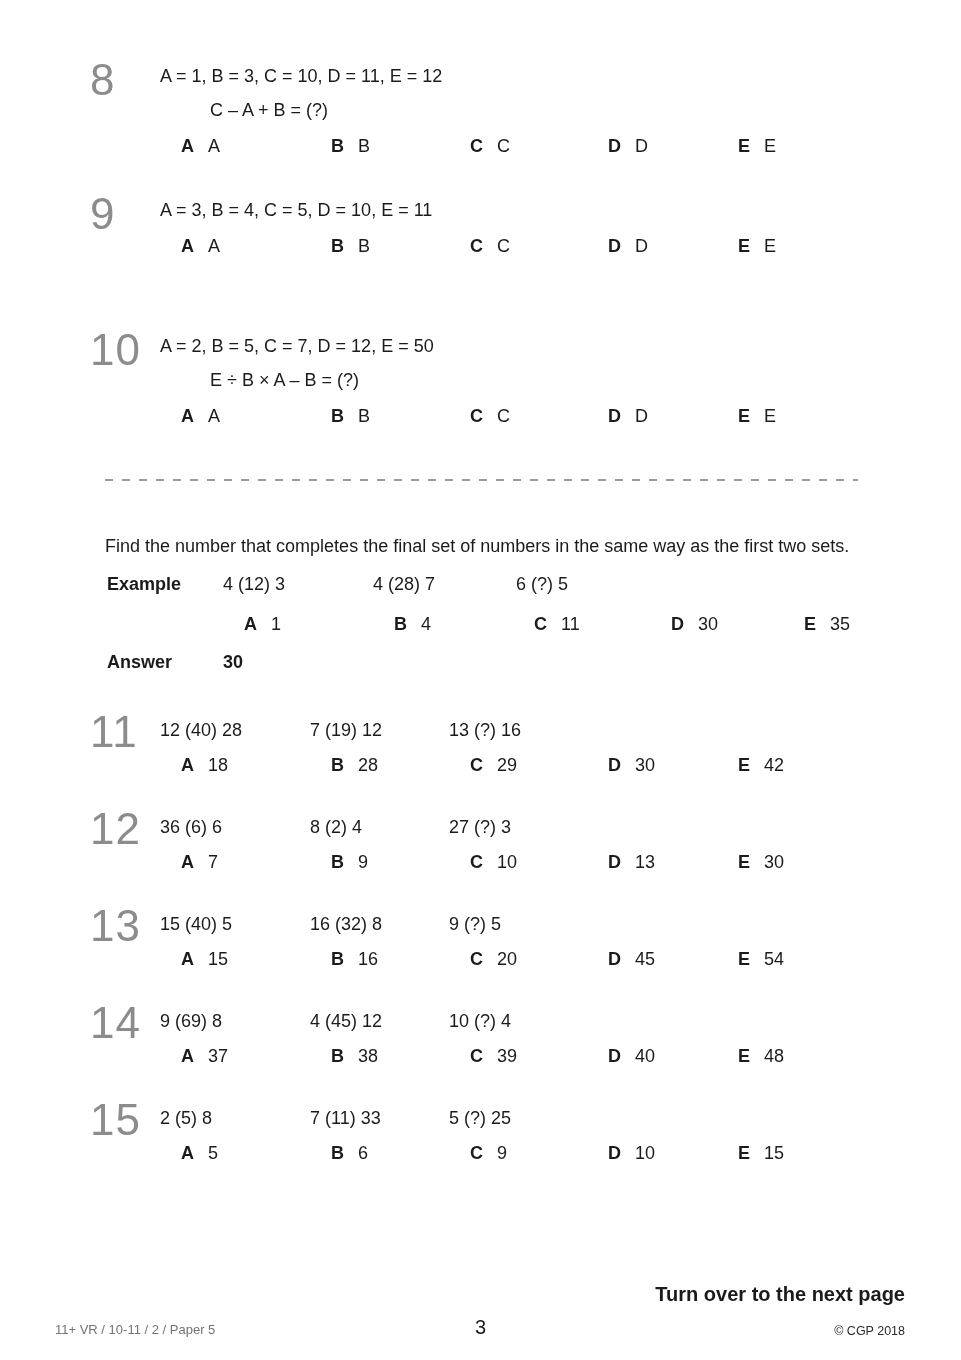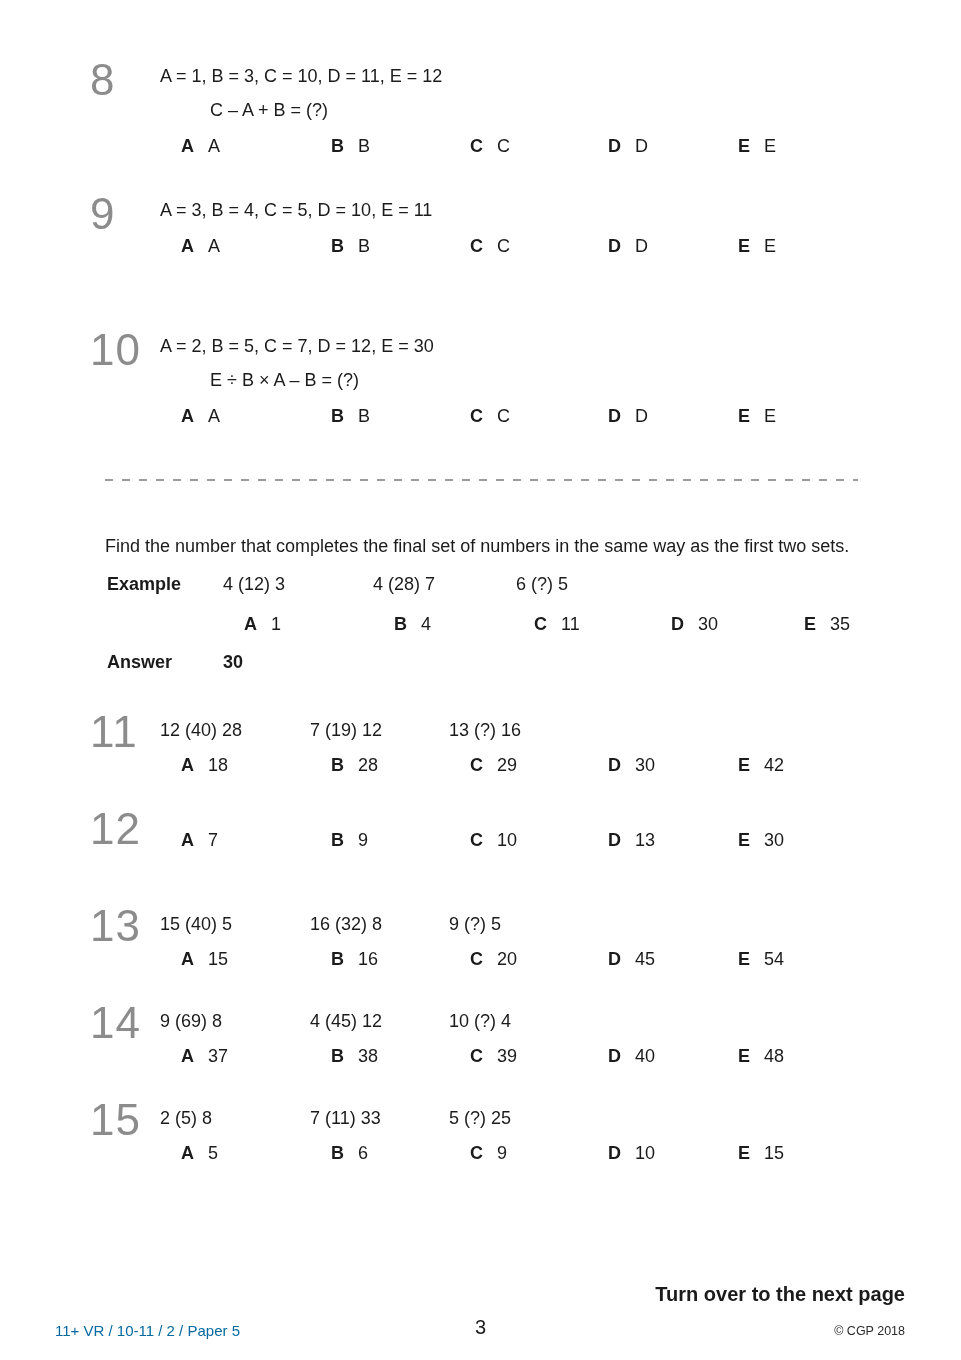--- a/index.html
+++ b/index.html
@@ -31,21 +31,21 @@
   }
   
   .instruction{position:absolute;left:105px;top:536px;width:780px;line-height:20px;}
   .exrow{position:absolute;left:88px;width:820px;height:22px;}
   .exlabel{position:absolute;left:19px;top:0;font-weight:bold;}
   .xs1{left:135px}.xs2{left:285px}.xs3{left:428px}
   .xoA{left:135px}.xoB{left:285px}.xoC{left:425px}.xoD{left:562px}.xoE{left:695px}
   .answer-val{position:absolute;left:135px;top:0;font-weight:bold;}
   
   .turn-over{position:absolute;right:56px;top:1283px;font-weight:bold;font-size:20px;}
-  .doc-code{position:absolute;left:55px;top:1322px;font-size:15px;color:#0369a1;}
+  .doc-code{position:absolute;left:55px;top:1322px;font-size:13px;color:#737373;}
   .page-number{position:absolute;left:0;top:1316px;width:100%;text-align:center;font-size:20px;}
   .copyright{position:absolute;right:56px;top:1324px;font-size:12.5px;color:#2a2a2a;}
 </style>
 </head>
 <body>
 
 <div class="page">
 
   <div class="q" style="top:66px">
     <div class="qnum">8</div>
@@ -67,21 +67,21 @@
       <span class="opt oA"><b>A</b><span>A</span></span>
       <span class="opt oB"><b>B</b><span>B</span></span>
       <span class="opt oC"><b>C</b><span>C</span></span>
       <span class="opt oD"><b>D</b><span>D</span></span>
       <span class="opt oE"><b>E</b><span>E</span></span>
     </div>
   </div>
 
   <div class="q" style="top:336px">
     <div class="qnum">10</div>
-    <div class="statement">A = 2, B = 5, C = 7, D = 12, E = 30</div>
+    <div class="statement">A = 2, B = 5, C = 7, D = 12, E = 50</div>
     <div class="equation">E ÷ B × A – B = (?)</div>
     <div class="row opts">
       <span class="opt oA"><b>A</b><span>A</span></span>
       <span class="opt oB"><b>B</b><span>B</span></span>
       <span class="opt oC"><b>C</b><span>C</span></span>
       <span class="opt oD"><b>D</b><span>D</span></span>
       <span class="opt oE"><b>E</b><span>E</span></span>
     </div>
   </div>
 
@@ -118,20 +118,25 @@
       <span class="opt oA"><b>A</b><span>18</span></span>
       <span class="opt oB"><b>B</b><span>28</span></span>
       <span class="opt oC"><b>C</b><span>29</span></span>
       <span class="opt oD"><b>D</b><span>30</span></span>
       <span class="opt oE"><b>E</b><span>42</span></span>
     </div>
   </div>
 
   <div class="q2" style="top:817px">
     <div class="qnum">12</div>
+    <div class="row">
+      <span class="set s1">36 (6) 6</span>
+      <span class="set s2">8 (2) 4</span>
+      <span class="set s3">27 (?) 3</span>
+    </div>
     <div class="row opts2">
       <span class="opt oA"><b>A</b><span>7</span></span>
       <span class="opt oB"><b>B</b><span>9</span></span>
       <span class="opt oC"><b>C</b><span>10</span></span>
       <span class="opt oD"><b>D</b><span>13</span></span>
       <span class="opt oE"><b>E</b><span>30</span></span>
     </div>
   </div>
 
   <div class="q2" style="top:914px">

